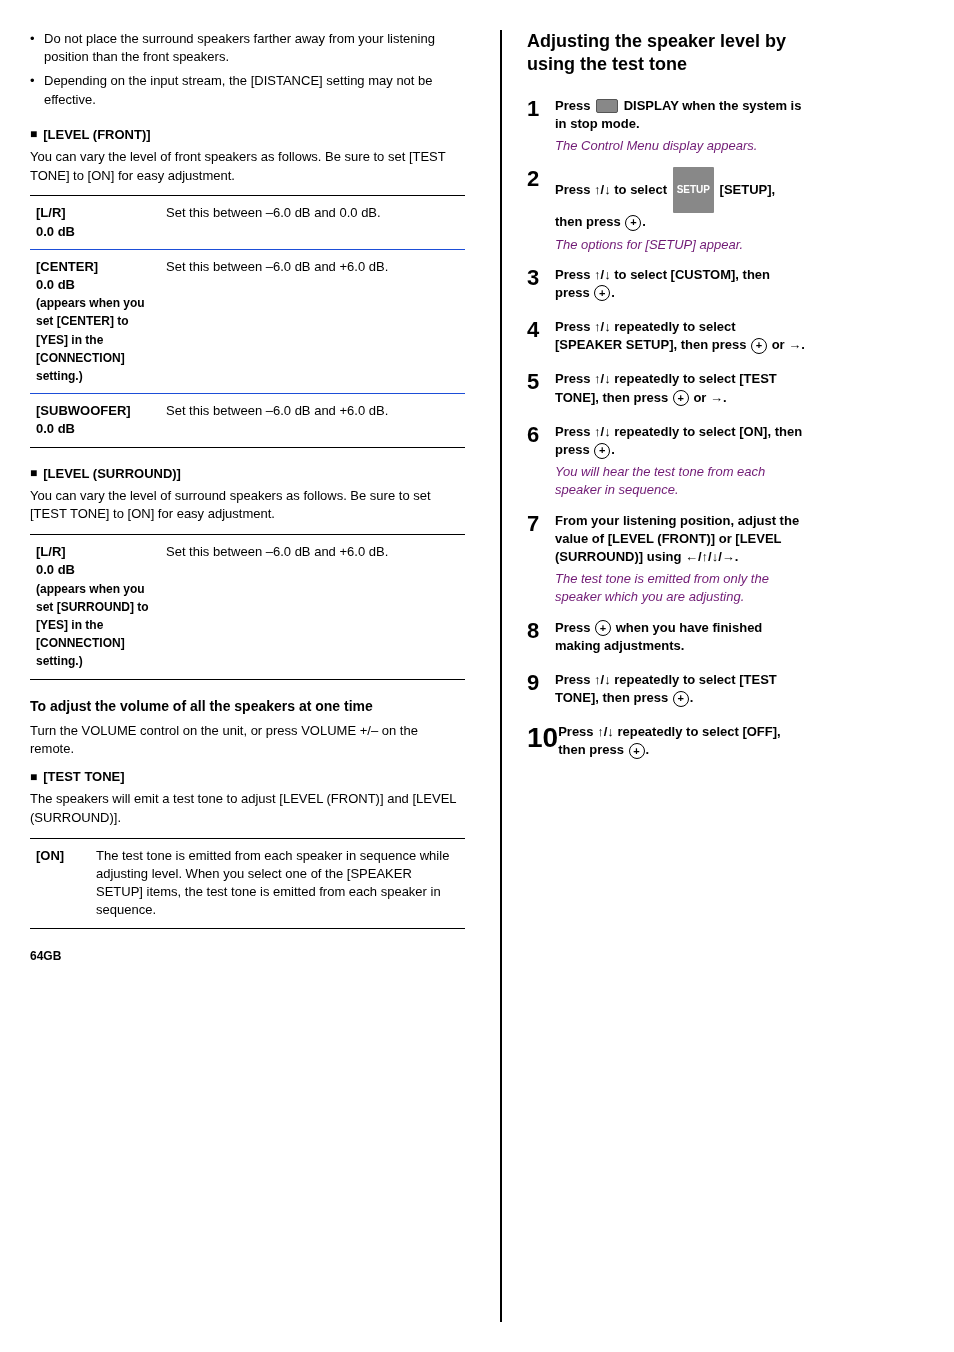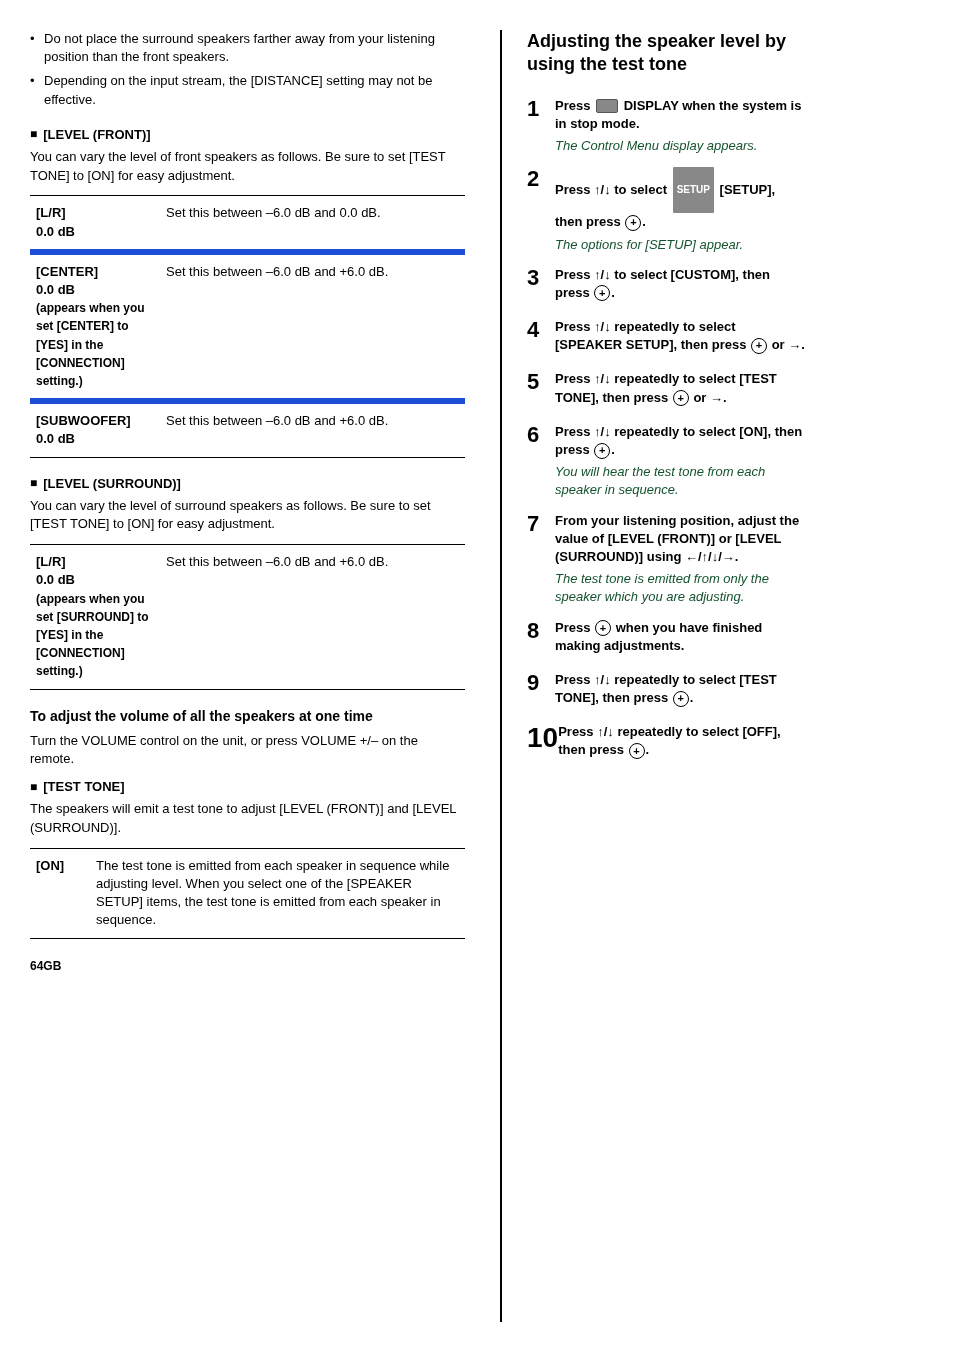--- a/index.html
+++ b/index.html
@@ -76,21 +76,21 @@
       border-collapse: collapse;
       margin-bottom: 18px;
       border-top: 1px solid #000;
       border-bottom: 1px solid #000;
     }
     .settings-table td {
       vertical-align: top;
       padding: 8px 6px;
       font-size: 13px;
       line-height: 1.4;
-      border-top: 6px solid #1d4ed8;
+      border-top: 1px solid #1d4ed8;
     }
     .settings-table tr:first-child td {
       border-top: none;
     }
     .settings-table td:first-child {
       width: 130px;
       font-weight: bold;
     }
     .settings-table td:first-child .sub-label {
       font-weight: bold;
@@ -164,21 +164,21 @@
     .step-main {
       font-size: 13px;
       font-weight: bold;
       line-height: 1.4;
       margin-bottom: 4px;
     }
     .step-sub {
       font-size: 13px;
       line-height: 1.4;
       font-style: italic;
-      color: #14532d;
+      color: #701a75;
     }
 
     .circle-icon {
       display: inline-flex;
       align-items: center;
       justify-content: center;
       width: 16px;
       height: 16px;
       border: 1px solid #000;
       border-radius: 50%;

